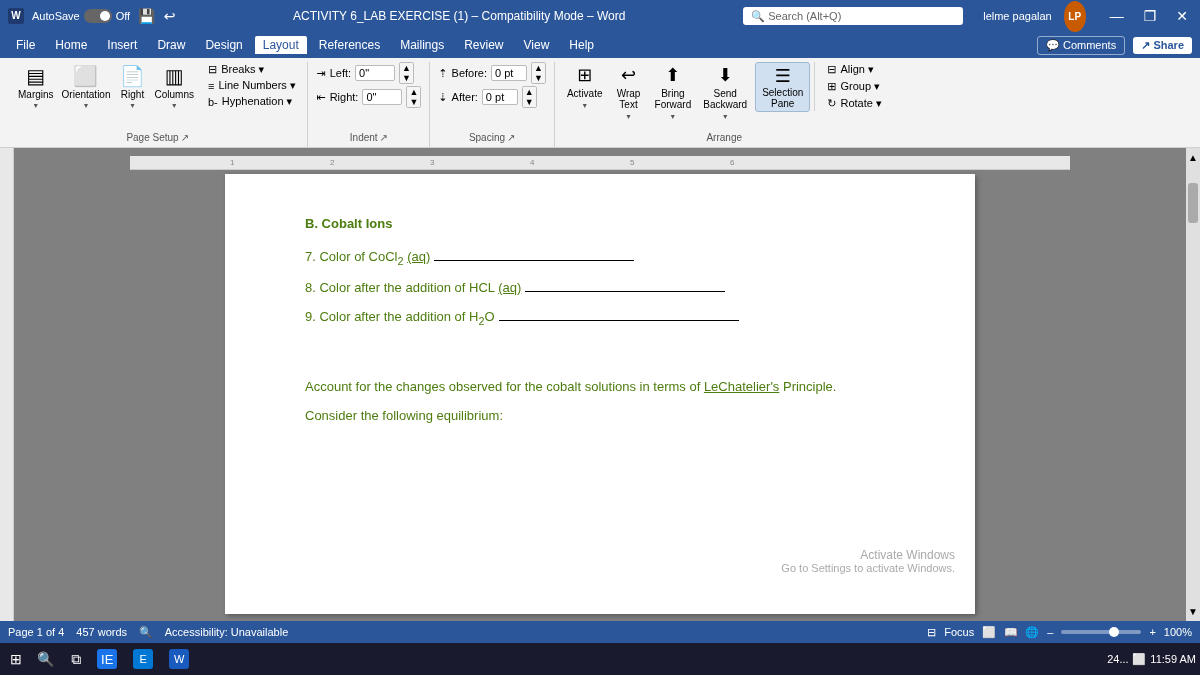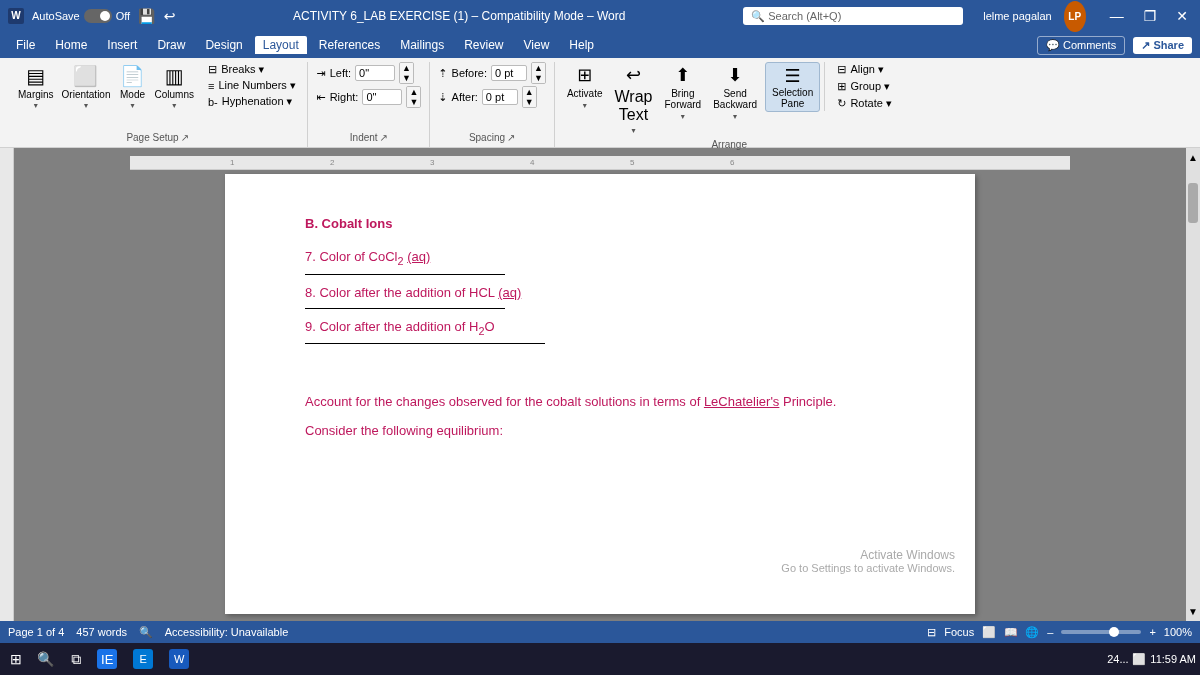--- a/index.html
+++ b/index.html
@@ -148,23 +148,23 @@
       align-items: center;
     }
     .doc-page {
       background: white;
       width: 750px;
       min-height: 440px;
       box-shadow: 2px 2px 5px rgba(0,0,0,0.3);
       padding: 40px 80px;
       position: relative;
     }
-    .doc-content { font-size: 13px; line-height: 1.6; color: #be185d; }
+    .doc-content { font-size: 13px; line-height: 1.6; color: #4d7c0f; }
     .section-heading { font-weight: bold; margin-bottom: 12px; font-size: 13px; }
-    .doc-line { margin-bottom: 8px; display: flex; align-items: baseline; gap: 4px; flex-direction: column; }
+    .doc-line { margin-bottom: 8px; display: flex; align-items: baseline; gap: 4px; }
     .underline-blank { border-bottom: 1px solid black; display: inline-block; width: 200px; }
     .underline-text { text-decoration: underline; }
     .long-paragraph { text-align: justify; margin-bottom: 8px; line-height: 1.6; }
     .activate-watermark {
       position: absolute;
       bottom: 40px;
       right: 20px;
       color: #aaa;
       font-size: 12px;
       text-align: right;
@@ -295,21 +295,21 @@
         <span style="font-size:10px;">Margins</span>
         <span class="drop-arrow">▾</span>
       </div>
       <div class="ps-btn">
         <span style="font-size:20px;">⬜</span>
         <span style="font-size:10px;">Orientation</span>
         <span class="drop-arrow">▾</span>
       </div>
       <div class="ps-btn">
         <span style="font-size:20px;">📄</span>
-        <span style="font-size:10px;">Mode</span>
+        <span style="font-size:10px;">Right</span>
         <span class="drop-arrow">▾</span>
       </div>
       <div class="ps-btn">
         <span style="font-size:20px;">▥</span>
         <span style="font-size:10px;">Columns</span>
         <span class="drop-arrow">▾</span>
       </div>
       <div class="rb-vert-group" style="margin-left:4px;">
         <div class="rb-vert-btn">
           <span>⊟</span>
@@ -391,21 +391,21 @@
 
   <div class="ribbon-group" style="border-right:none;">
     <div class="ribbon-group-content">
       <div class="rb-btn">
         <span style="font-size:18px;">⊞</span>
         <span style="font-size:10px;">Activate</span>
         <span class="drop-arrow">▾</span>
       </div>
       <div class="rb-btn">
         <span style="font-size:18px;">↩</span>
-        <span style="font-size:16px; text-align:center;">Wrap<br>Text</span>
+        <span style="font-size:10px; text-align:center;">Wrap<br>Text</span>
         <span class="drop-arrow">▾</span>
       </div>
       <div class="rb-btn">
         <span style="font-size:18px;">⬆</span>
         <span style="font-size:10px; text-align:center;">Bring<br>Forward</span>
         <span class="drop-arrow">▾</span>
       </div>
       <div class="rb-btn">
         <span style="font-size:18px;">⬇</span>
         <span style="font-size:10px; text-align:center;">Send<br>Backward</span>

